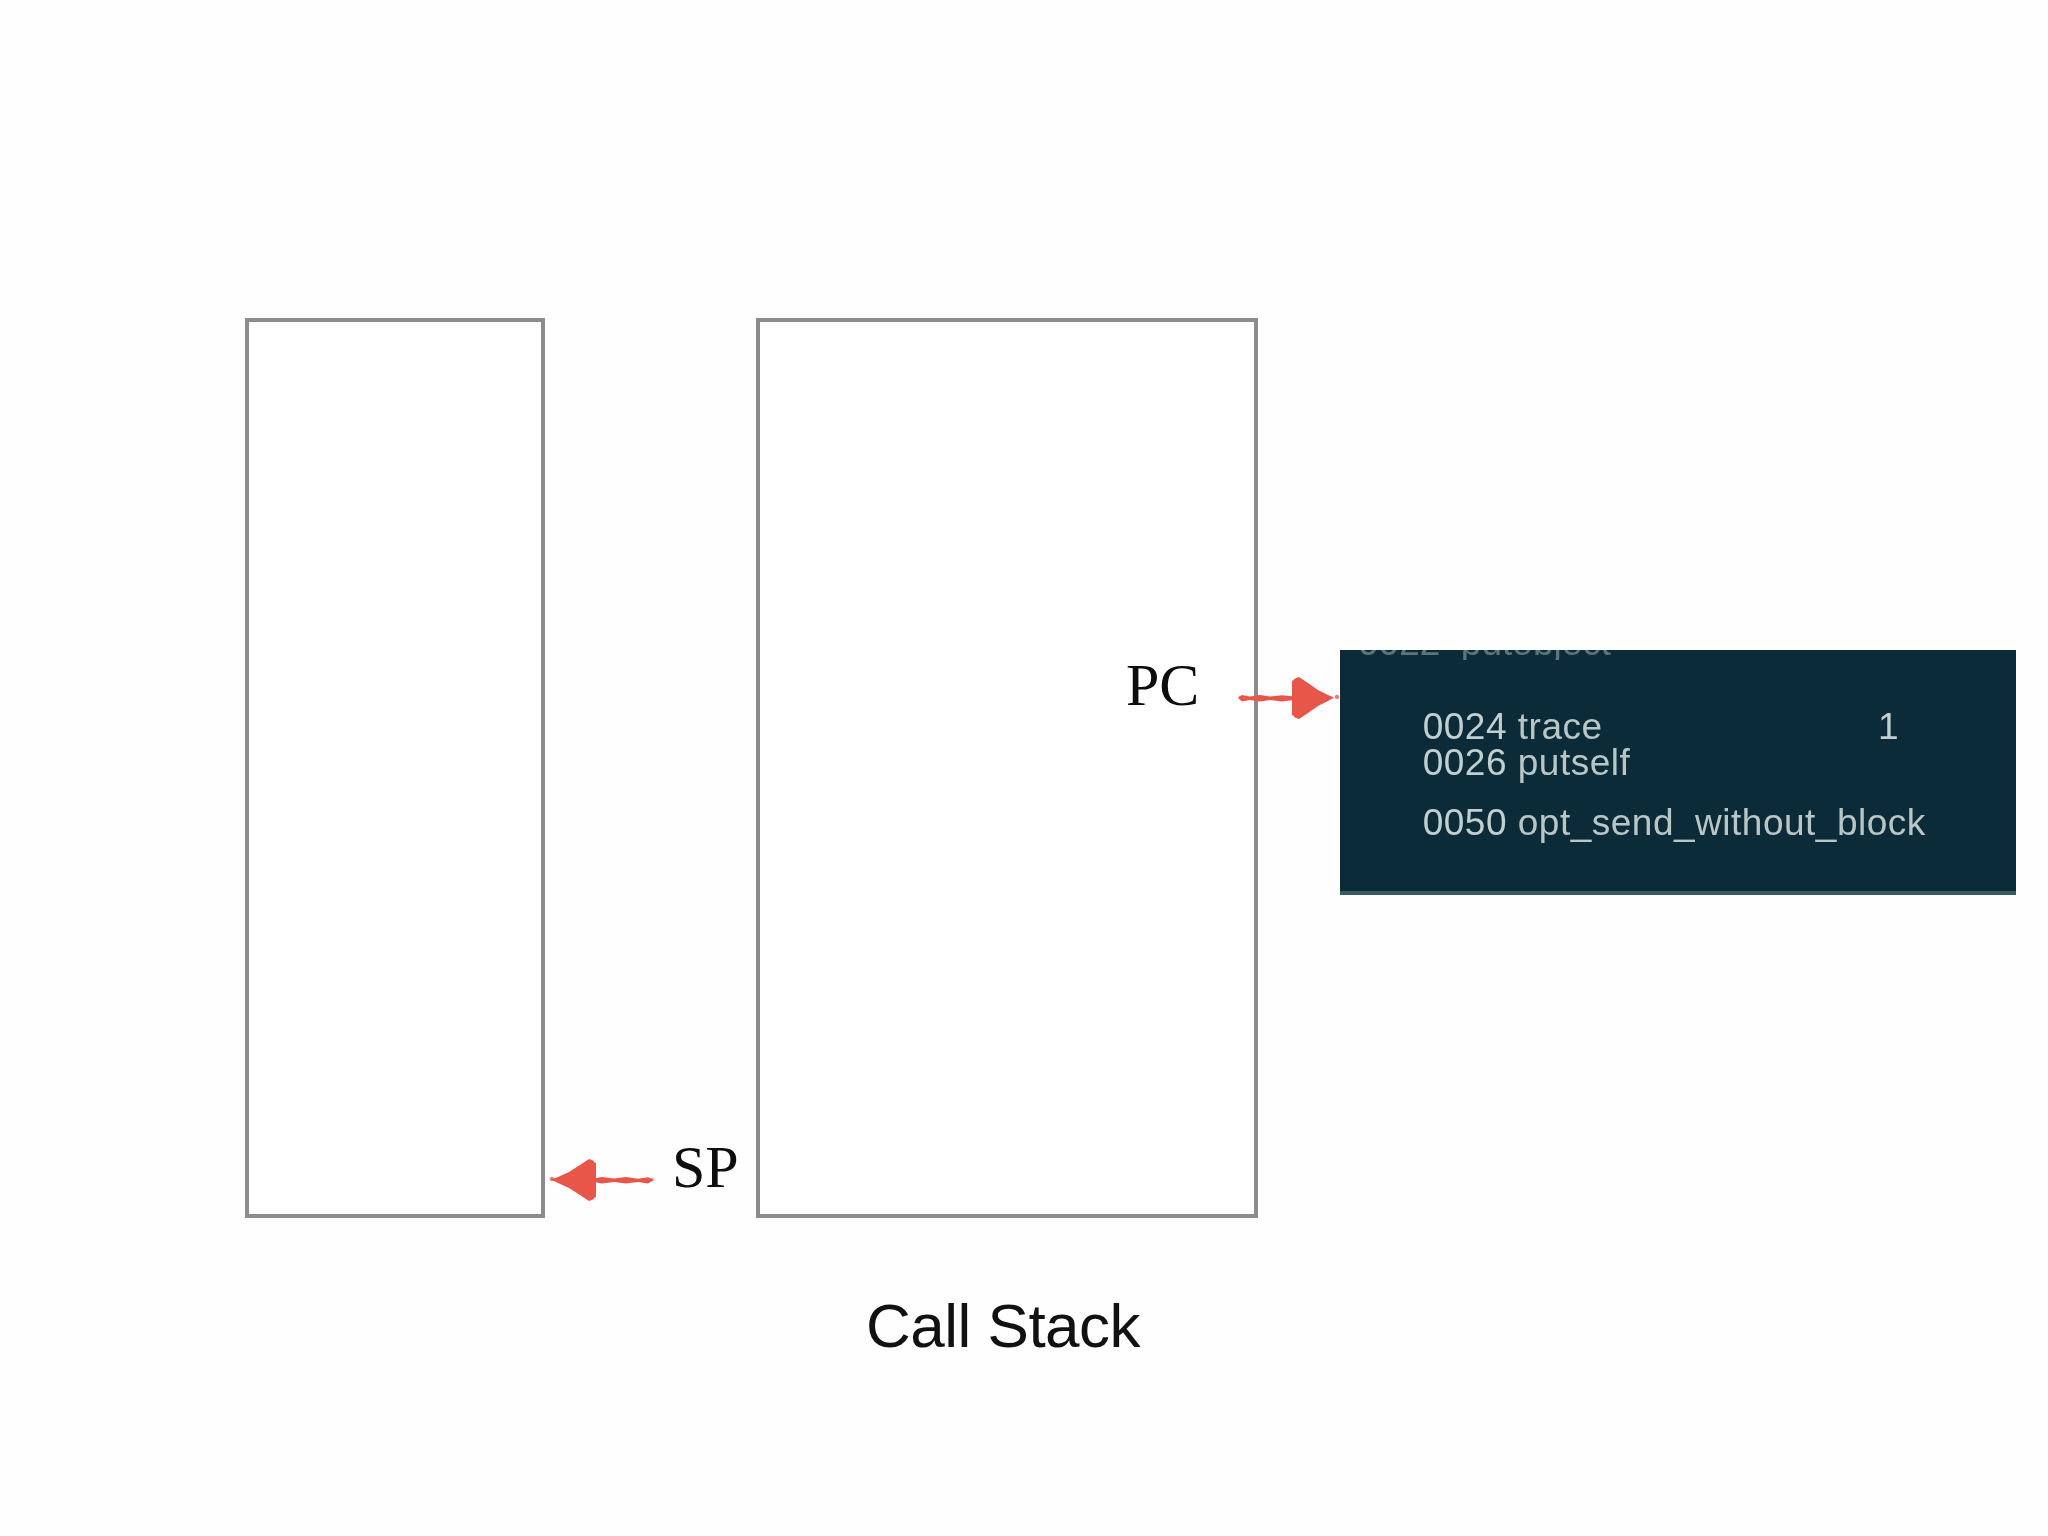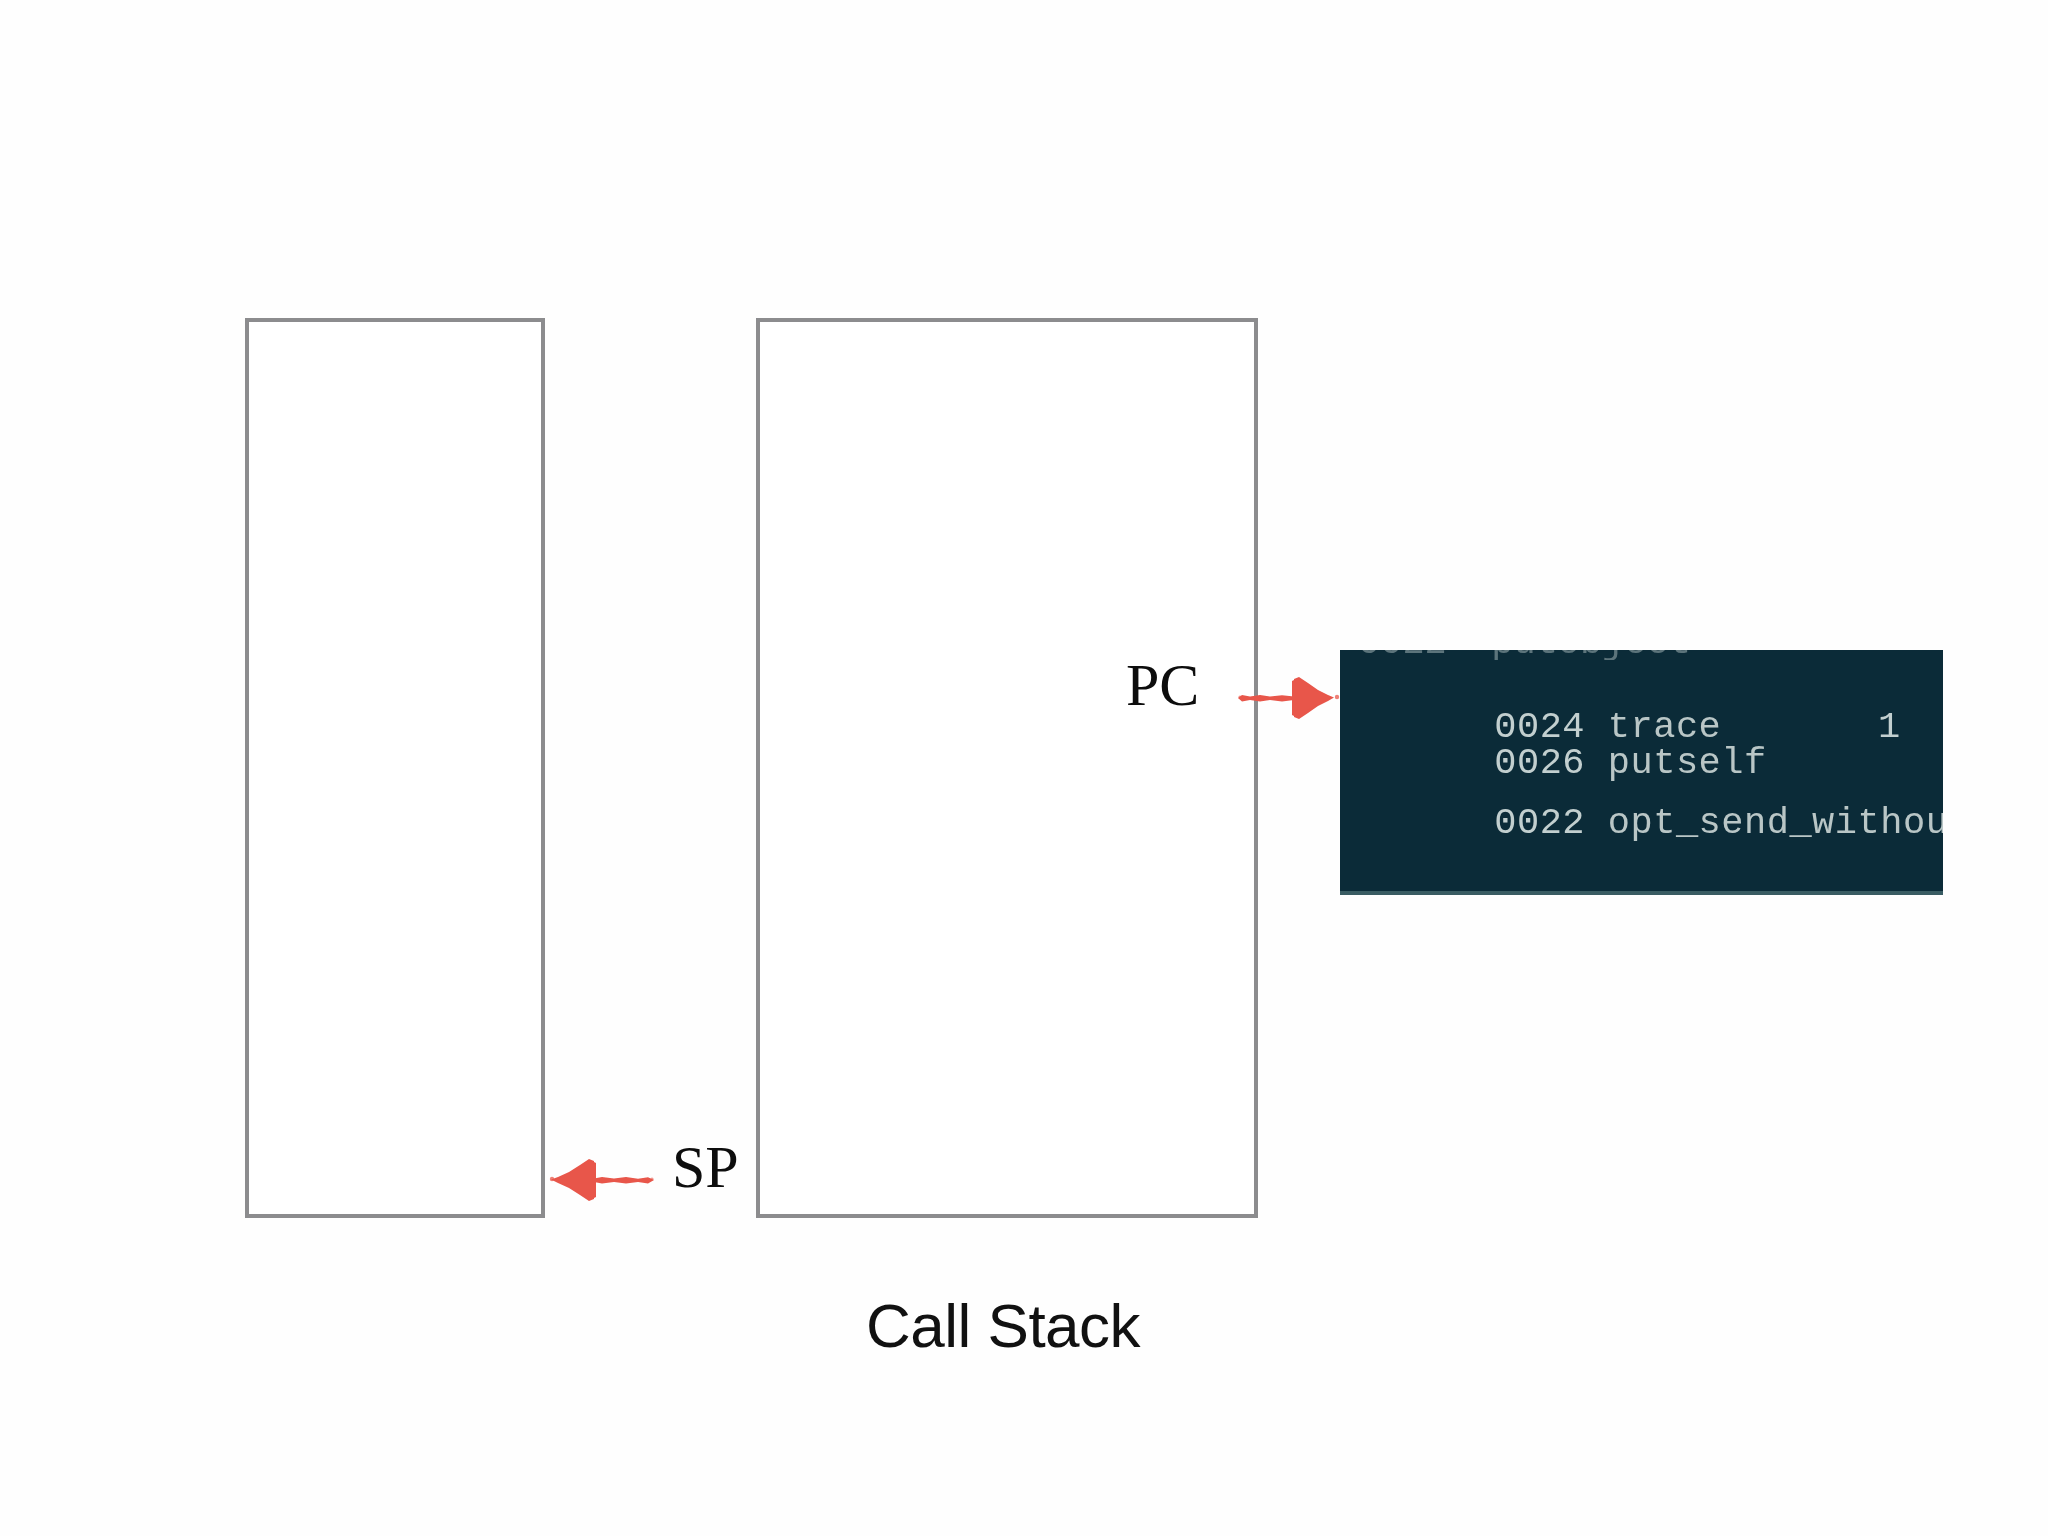--- a/index.html
+++ b/index.html
@@ -94,26 +94,26 @@
     top: 1150px;
     width: 118px;
     height: 56px;
   }
 
   
   #terminal-panel {
     position: absolute;
     left: 1340px;
     top: 650px;
-    width: 603px;
+    width: 676px;
     height: 245px;
     background: #0b2b38;
     box-sizing: border-box;
     overflow: hidden;
-    font-family: Liberation Mono, monospace;
+    font-family: Liberation Sans, sans-serif;
   }
   #terminal-clip-row {
     position: absolute;
     left: 18px;
     top: -24px;
     height: 34px;
     color: #9fb0b2;
     font-size: 37px;
     line-height: 34px;
     white-space: pre;
@@ -194,20 +194,20 @@
 
     <div class="term-line" id="term-row-0">
       <span class="addr">0024</span><span class="mnemonic"> <span>trace</span></span><span class="operand" style="left:520px;">1</span>
     </div>
 
     <div class="term-line" id="term-row-1">
       <span class="addr">0026</span><span class="mnemonic"> <span>putself</span></span>
     </div>
 
     <div class="term-line" id="term-row-2">
-      <span class="addr">0022</span><span class="mnemonic"> <span>opt_send_without_block</span></span>
+      <span class="addr">0050</span><span class="mnemonic"> <span>opt_send_without_block</span></span>
     </div>
 
 
     <div id="term-bottom-edge"></div>
   </div>
 
 </div>
 
 </body></html>

